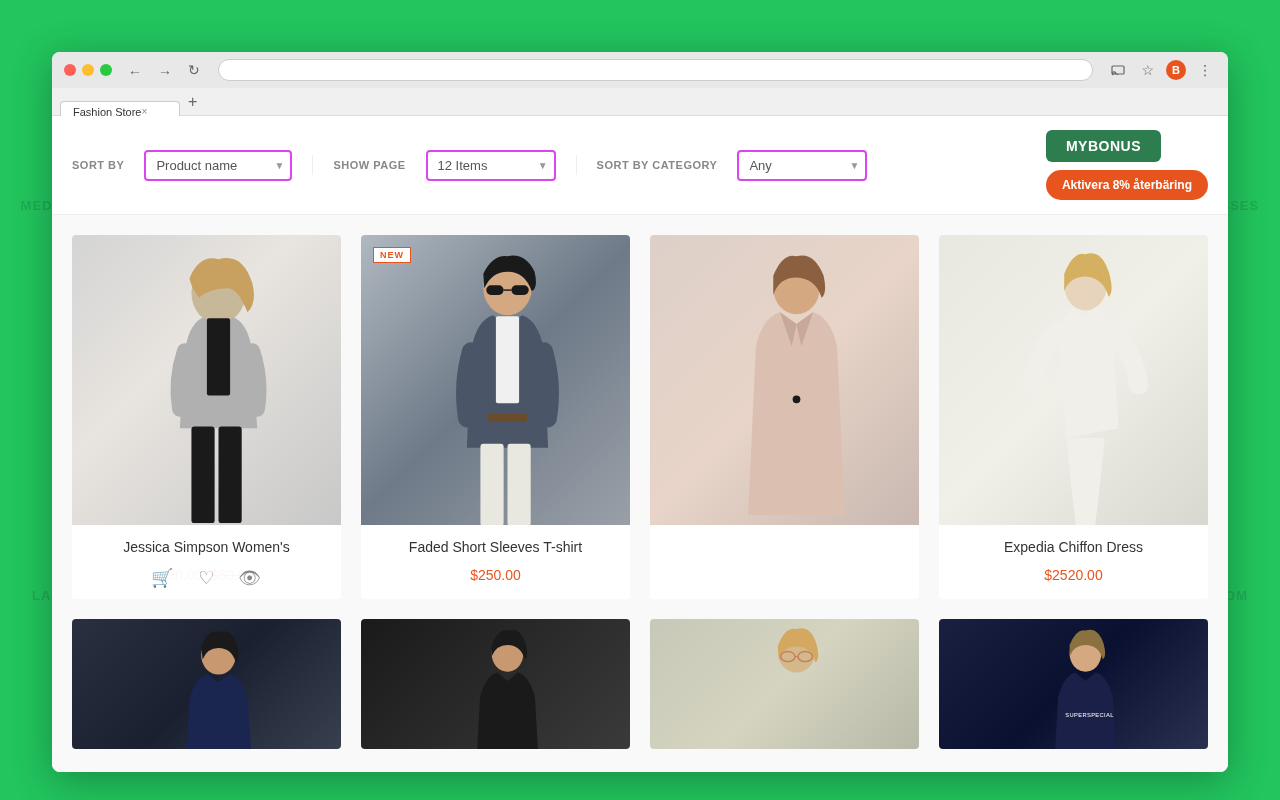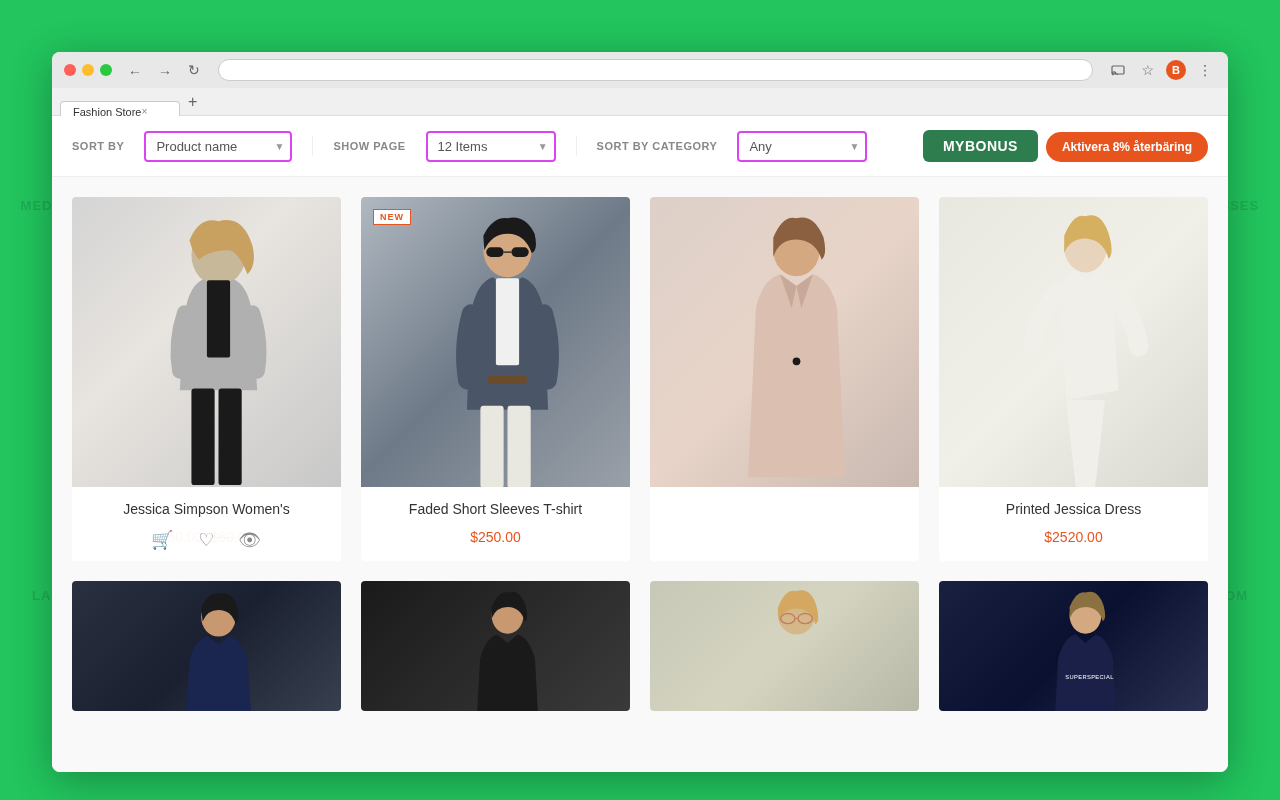--- a/index.html
+++ b/index.html
@@ -194,22 +194,23 @@
     .filter-divider {
       width: 1px;
       height: 20px;
       background: #eee;
     }
 
     
     .mybonus-container {
       margin-left: auto;
       display: flex;
-      align-items: flex-end;
+      align-items: flex-start;
       gap: 8px;
+      flex-direction: column;
     }
     .mybonus-btn {
       background: #2e7d4f;
       color: #fff;
       font-size: 14px;
       font-weight: 700;
       padding: 8px 20px;
       border: none;
       border-radius: 6px;
       cursor: pointer;
@@ -530,21 +531,21 @@
 
             <path d="M72 100 Q78 78 88 76 L100 86 L112 76 Q122 78 128 100 L134 200 L80 210 Z" fill="#f0efea"></path>
 
             <path d="M72 100 Q50 120 45 155" stroke="#f0efea" stroke-width="20" fill="none" stroke-linecap="round"></path>
             <path d="M128 100 Q150 120 155 155" stroke="#f0efea" stroke-width="20" fill="none" stroke-linecap="round"></path>
 
             <path d="M80 210 Q85 260 90 300 L110 300 Q115 260 120 210Z" fill="#f0efea"></path>
           </svg>
         </div>
         <div class="product-info">
-          <div class="product-name">Printed Jessica Dress</div>
+          <div class="product-name">Expedia Chiffon Dress</div>
           <div class="product-price">
             <span>$2520.00</span>
           </div>
         </div>
       </div>
 
       <div class="product-card partial">
         <div class="product-image-wrap img-5" style="height:130px;">
           <svg class="person" viewBox="0 0 200 180" xmlns="http://www.w3.org/2000/svg">
 

